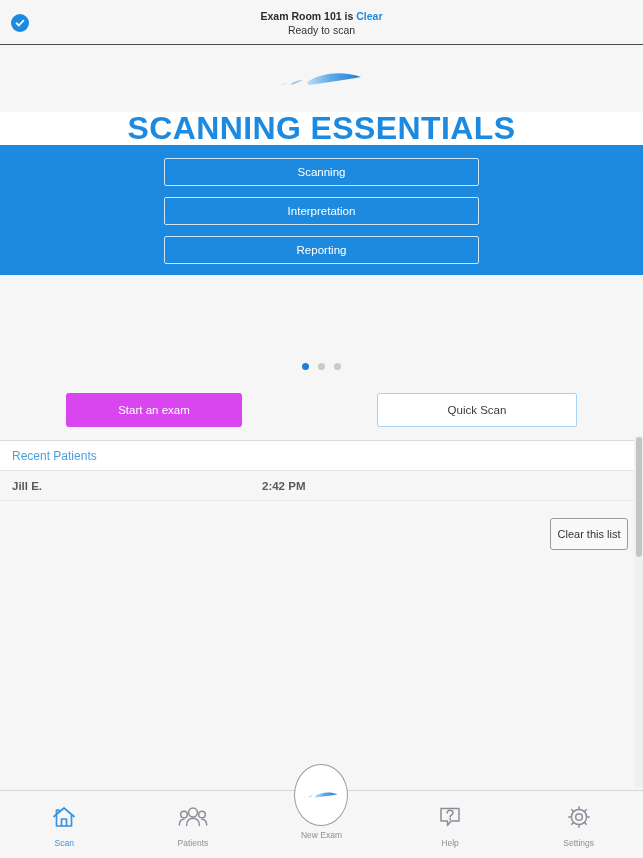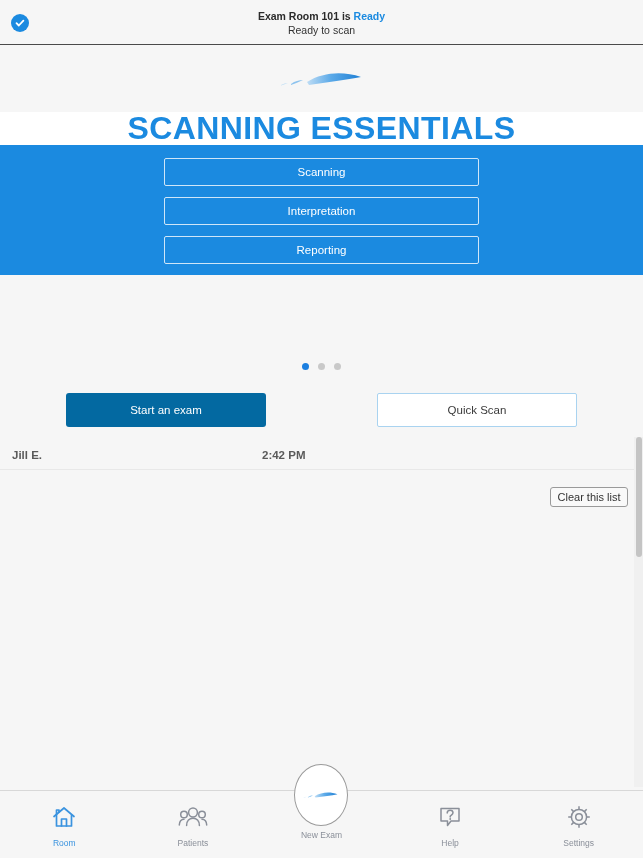--- a/index.html
+++ b/index.html
@@ -127,23 +127,23 @@
   .actionrow {
     position: absolute;
     left: 0; right: 0;
     top: 118px;
     height: 34px;
   }
   .btn-primary {
     position: absolute;
     left: 66px;
     top: 0;
-    width: 200px;
+    width: 176px;
     height: 34px;
-    background: #0369a1;
+    background: #d946ef;
     border: none;
     border-radius: 3px;
     color: #ffffff;
     font-size: 11.5px;
     font-family: "Liberation Sans", sans-serif;
     cursor: pointer;
   }
   .btn-secondary {
     position: absolute;
     left: 377px;
@@ -196,21 +196,21 @@
   .clear-zone {
     position: relative;
     height: 236px;
     background: #f6f6f6;
   }
   .btn-clear {
     position: absolute;
     right: 15px;
     top: 17px;
     width: 78px;
-    height: 20px;
+    height: 32px;
     background: #f9f9f9;
     border: 1px solid #9a9a9a;
     border-radius: 3px;
     font-size: 11px;
     color: #333333;
     font-family: "Liberation Sans", sans-serif;
     cursor: pointer;
   }
 
   
@@ -295,21 +295,21 @@
 
 <div id="app">
 
   <div class="statusbar">
     <div class="status-check">
       <svg width="12" height="12" viewBox="0 0 12 12">
         <path d="M2.5 6.2 L4.8 8.5 L9.4 3.6" stroke="#ffffff" stroke-width="1.8" fill="none" stroke-linecap="round" stroke-linejoin="round"></path>
       </svg>
     </div>
     <div class="status-text">
-      <div class="status-line1"><span>Exam Room 101 is </span><span class="status-online">Ready</span></div>
+      <div class="status-line1"><span>Exam Room 101 is </span><span class="status-online">Clear</span></div>
       <div class="status-line2">Ready to scan</div>
     </div>
   </div>
 
   <div class="logoband">
     <svg class="brand-swoosh" width="90" height="22" viewBox="0 0 90 22">
       <defs>
         <linearGradient id="swg" x1="0" y1="0" x2="1" y2="0">
           <stop offset="0%" stop-color="#bfddf5"></stop>
           <stop offset="45%" stop-color="#5aa9e8"></stop>
@@ -338,20 +338,23 @@
       <span class="dot"></span>
       <span class="dot"></span>
     </div>
 
     <div class="actionrow">
       <button class="btn-primary">Start an exam</button>
       <button class="btn-secondary">Quick Scan</button>
     </div>
   </div>
 
+  <div class="recent-header">
+    <span class="recent-header-label">Recent Patients</span>
+  </div>
 
   <div class="patient-row">
     <span class="patient-name">Jill E.</span>
     <span class="patient-time">2:42 PM</span>
   </div>
 
   <div class="clear-zone">
     <button class="btn-clear">Clear this list</button>
   </div>
 
@@ -362,21 +365,21 @@
 
     <div class="navitem active">
       <div class="navicon">
         <svg width="26" height="24" viewBox="0 0 26 24">
           <path d="M3 11.5 L13 3 L23 11.5" stroke="#3a93df" stroke-width="1.7" fill="none" stroke-linecap="round" stroke-linejoin="round"></path>
           <path d="M5.5 10.5 L5.5 21 L20.5 21 L20.5 10.5" stroke="#3a93df" stroke-width="1.7" fill="none" stroke-linecap="round" stroke-linejoin="round"></path>
           <path d="M10.5 21 L10.5 14 L15.5 14 L15.5 21" stroke="#3a93df" stroke-width="1.7" fill="none" stroke-linecap="round" stroke-linejoin="round"></path>
           <path d="M5.5 9.5 L5.5 5 L8 5 L8 7.2" stroke="#3a93df" stroke-width="1.7" fill="none" stroke-linecap="round" stroke-linejoin="round"></path>
         </svg>
       </div>
-      <div class="navlabel">Room</div>
+      <div class="navlabel">Scan</div>
     </div>
 
     <div class="navitem">
       <div class="navicon">
         <svg width="30" height="24" viewBox="0 0 30 24">
           <circle cx="15" cy="7.5" r="4.4" stroke="#8a8f99" stroke-width="1.5" fill="none"></circle>
           <path d="M8.6 20.5 C8.6 15.8, 11.4 13.2, 15 13.2 C18.6 13.2, 21.4 15.8, 21.4 20.5" stroke="#8a8f99" stroke-width="1.5" fill="none" stroke-linecap="round"></path>
           <circle cx="6" cy="9.5" r="3.3" stroke="#8a8f99" stroke-width="1.5" fill="none"></circle>
           <path d="M1.3 20 C1.3 16.3, 3.2 14.2, 6 14.2" stroke="#8a8f99" stroke-width="1.5" fill="none" stroke-linecap="round"></path>
           <circle cx="24" cy="9.5" r="3.3" stroke="#8a8f99" stroke-width="1.5" fill="none"></circle>

